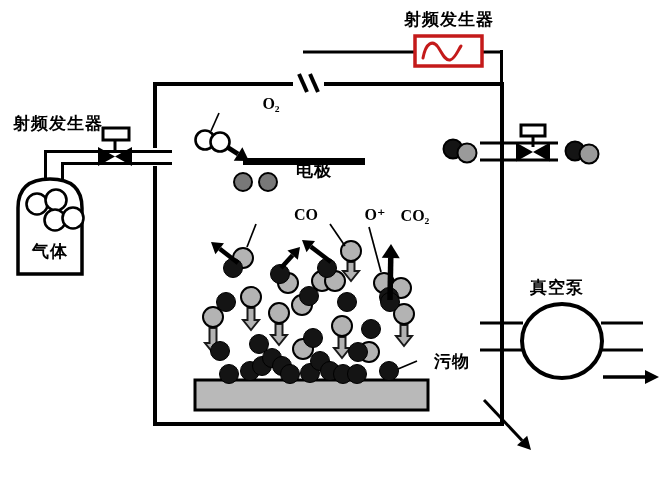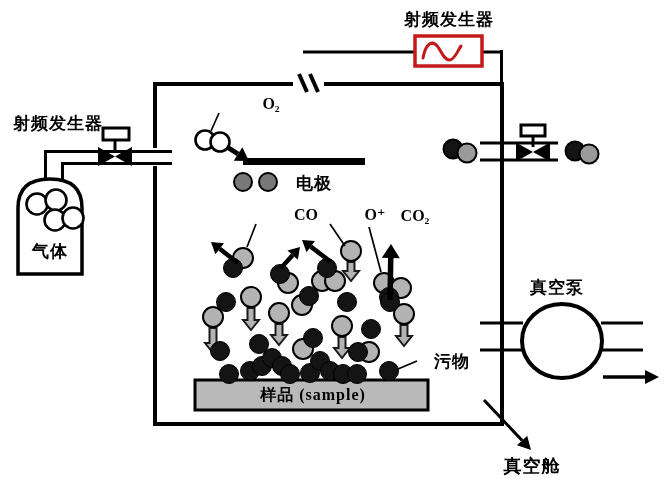--- a/index.html
+++ b/index.html
@@ -169,21 +169,19 @@
         <line x1="330" y1="224" x2="345" y2="246" stroke="#000" stroke-width="1.7"></line>
         <line x1="369" y1="227" x2="381" y2="272" stroke="#000" stroke-width="1.7"></line>
         <line x1="417" y1="361" x2="398" y2="369" stroke="#000" stroke-width="1.7"></line>
       </g>
   </svg>
 
   <div class="lbl" style="left:449px;top:19px">射频发生器</div>
   <div class="lbl" style="left:58px;top:123px">射频发生器</div>
   <div class="lbl" style="left:50px;top:251px">气体</div>
   <div class="lbl formula" style="left:223px;top:104px">O₂</div>
-  <div class="lbl" style="left:314px;top:183px">电极</div>
+  <div class="lbl" style="left:314px;top:170px">电极</div>
   <div class="lbl formula" style="left:258px;top:215px">CO</div>
   <div class="lbl formula" style="left:327px;top:214px">O⁺</div>
   <div class="lbl formula" style="left:367px;top:216px">CO₂</div>
   <div class="lbl" style="left:557px;top:287px">真空泵</div>
   <div class="lbl" style="left:452px;top:361px">污物</div>
-  <div class="lbl sample-lbl" style="left:313px;top:395px">样品 (sample)</div>
-  <div class="lbl big" style="left:532px;top:466px">真空舱</div>
 </div>
 
 </body></html>

